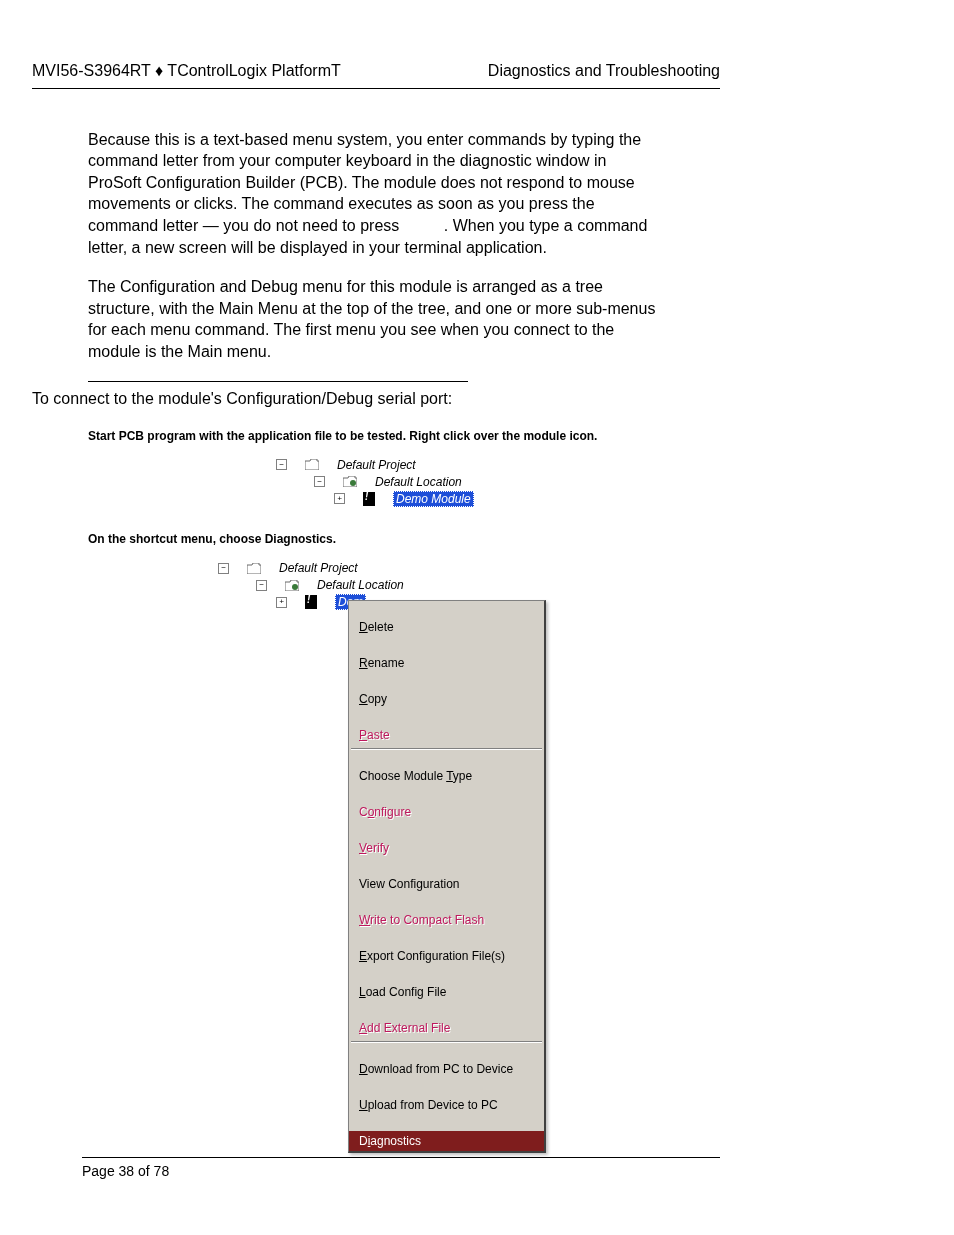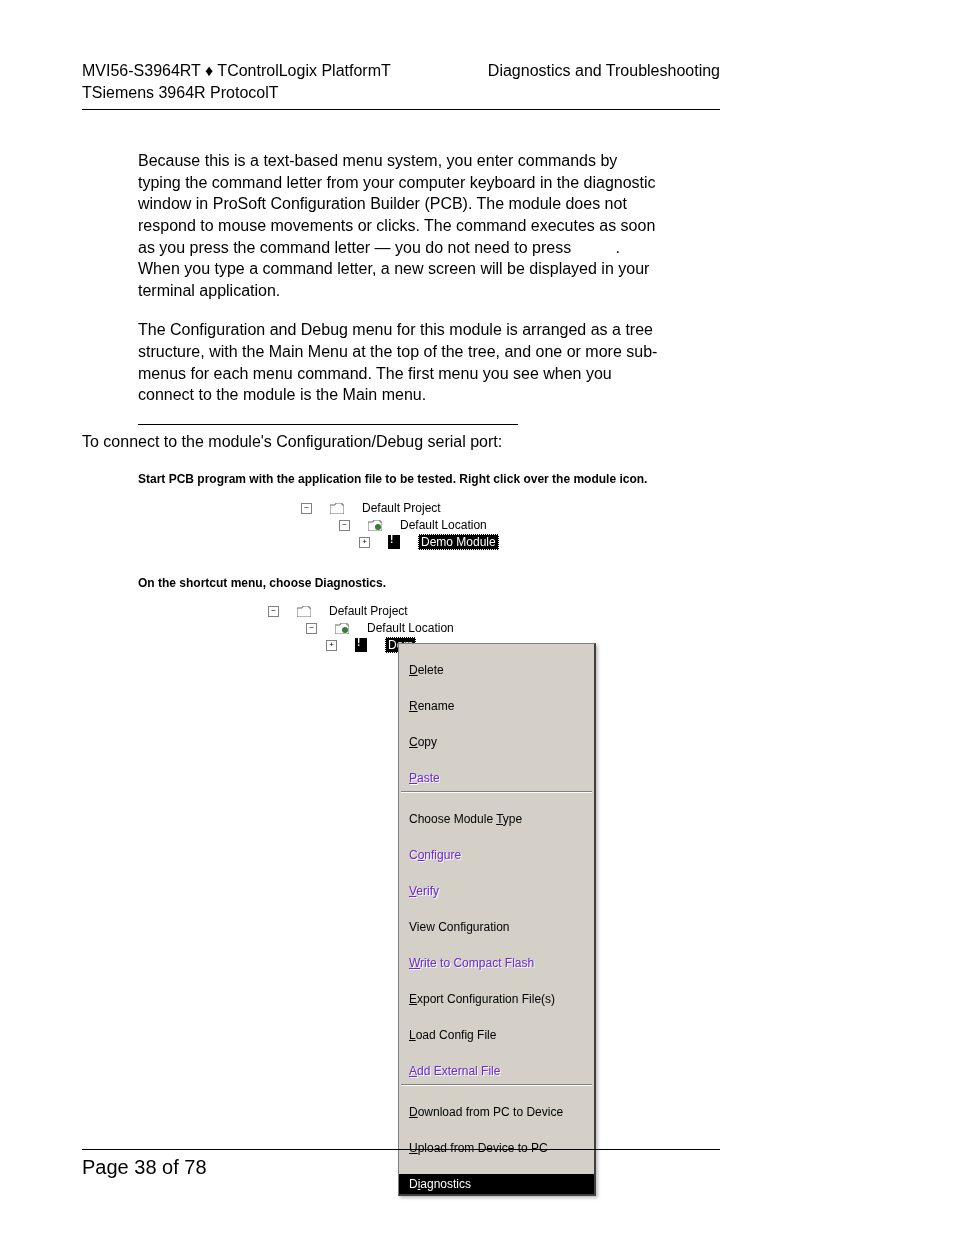--- a/index.html
+++ b/index.html
@@ -6,21 +6,21 @@
     margin: 0;
     background: #fff;
     font-family: Arial, Helvetica, sans-serif;
     color: #000;
   }
   .page {
     width: 802px;
     height: 1235px;
     position: relative;
     box-sizing: border-box;
-    padding: 60px 82px 0 82px;
+    padding: 60px 82px 0 32px;
   }
   .header {
     display: flex;
     justify-content: space-between;
     font-size: 16px;
     line-height: 1.35;
     border-bottom: 1.5px solid #000;
     padding-bottom: 6px;
   }
   .content {
@@ -48,20 +48,21 @@
   .tree {
     font-family: Tahoma, Arial, sans-serif;
     font-size: 12px;
     color: #000;
   }
   .tree-row {
     display: flex;
     align-items: center;
     height: 17px;
     gap: 18px;
+    font-style: italic;
   }
   .indent { display:inline-block; }
   .i1 { width: 20px; }
   .i2 { width: 40px; }
   .exp-box {
     width: 9px; height: 9px;
     border: 1px solid #808080;
     background: #fff;
     font-size: 8px;
     line-height: 8px;
@@ -83,21 +84,21 @@
   }
   .module-icon::before {
     content:"!";
     position:absolute;
     left:2px; top:-1px;
     font-size:10px;
     color:#fff;
     font-weight:bold;
   }
   .sel {
-    background: #000000;
+    background: #1d4ed8;
     color: #fff;
     border: 1px dotted #fff;
     padding: 0 2px;
   }
   .tree1 {
     margin: 12px auto 24px auto;
     width: 200px;
   }
   .tree2-wrap {
     margin: 12px 0 0 130px;
@@ -117,60 +118,59 @@
     font-family: Tahoma, Arial, sans-serif;
     font-size: 12px;
     color: #000;
     box-shadow: 2px 2px 3px rgba(0,0,0,0.25);
   }
   .ctx-item {
     padding: 3px 10px;
     margin-top: 16px;
   }
   .ctx-item.disabled {
-    color: #6d28d9;
+    color: #be185d;
     text-shadow: 1px 1px 0 #fff;
   }
   .ctx-item.highlight {
-    background: #000000;
+    background: #7f1d1d;
     color: #fff;
   }
   .ctx-sep {
     height: 0;
     border-top: 1px solid #808080;
     border-bottom: 1px solid #fff;
     margin: 3px 2px;
   }
   .u { text-decoration: underline; }
 
   .footer {
     position: absolute;
     left: 82px;
     right: 82px;
     bottom: 54px;
     border-top: 1.5px solid #000;
     padding-top: 4px;
     display: flex;
     justify-content: space-between;
-    font-size: 20px;
+    font-size: 14px;
     line-height: 1.35;
   }
   .footer .right { text-align: right; }
 
   svg { display:block; }
 </style>
 </head>
 <body>
 
 <div class="page">
 
   <div class="header">
     <div>
       <div>MVI56-S3964RT ♦ TControlLogix PlatformT</div>
-      <div>TSiemens 3964R ProtocolT</div>
     </div>
     <div>Diagnostics and Troubleshooting</div>
   </div>
 
   <div class="content">
 
     <p class="para">
       <span>Because this is a text-based menu system, you enter commands by typing the command letter from your computer keyboard in the diagnostic window in ProSoft Configuration Builder (PCB). The module does not respond to mouse movements or clicks. The command executes as soon as you press the command letter — you do not need to press </span>
       <span>&nbsp;&nbsp;&nbsp;&nbsp;&nbsp;&nbsp;&nbsp;&nbsp;</span>
       <span>. When you type a command letter, a new screen will be displayed in your terminal application.</span>

